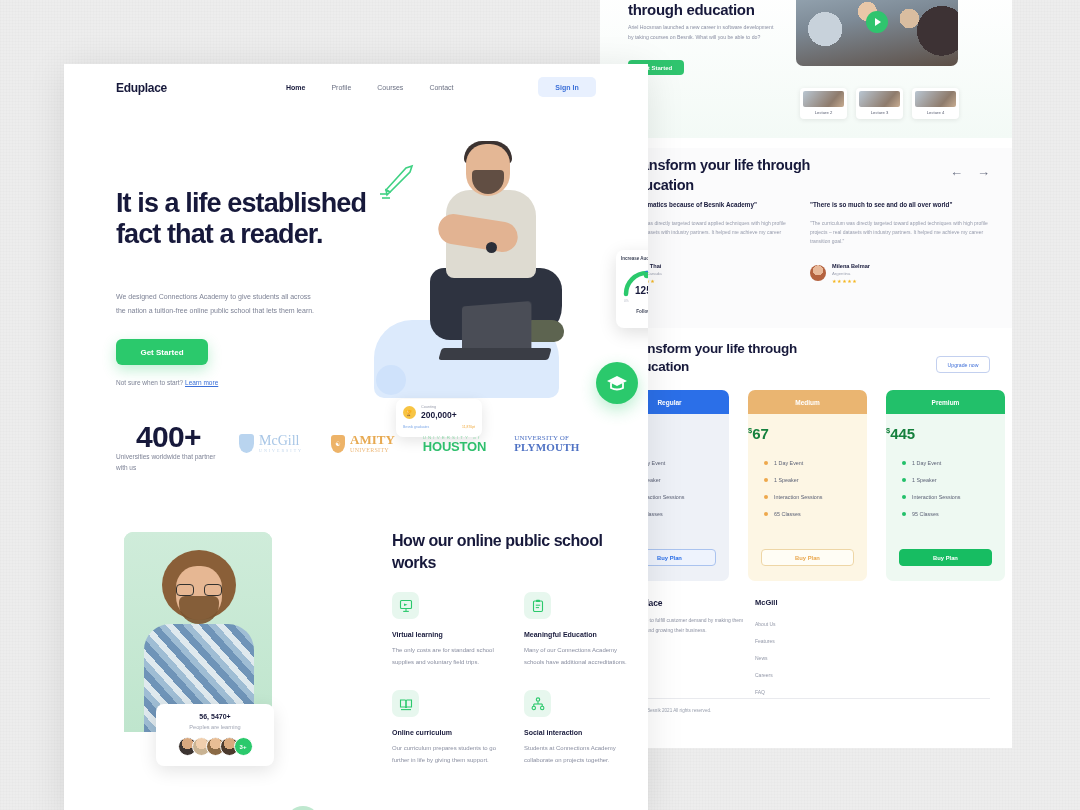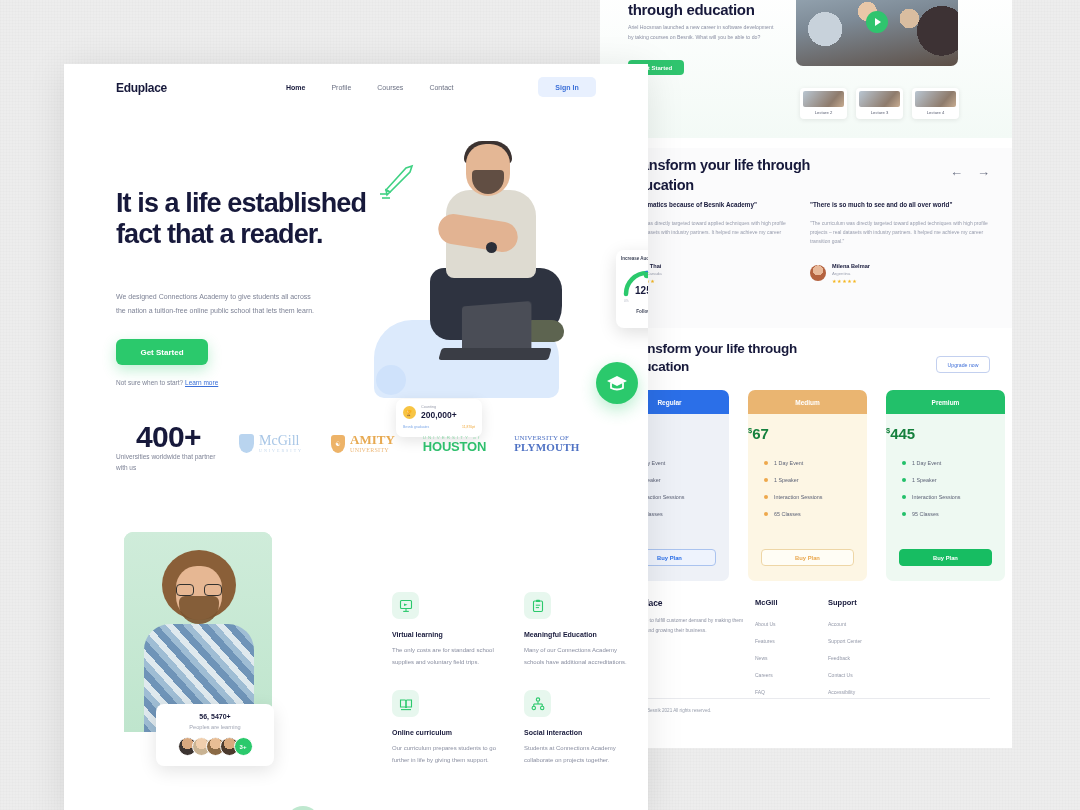--- a/index.html
+++ b/index.html
@@ -425,28 +425,20 @@
 
       <div class="bp-fcol" style="left:155px">
         <h4>McGill</h4>
         <a href="#">About Us</a>
         <a href="#">Features</a>
         <a href="#">News</a>
         <a href="#">Careers</a>
         <a href="#">FAQ</a>
       </div>
 
-      <div class="bp-fcol" style="left:228px">
-        <h4>Support</h4>
-        <a href="#">Account</a>
-        <a href="#">Support Center</a>
-        <a href="#">Feedback</a>
-        <a href="#">Contact Us</a>
-        <a href="#">Accessibility</a>
-      </div>
 
 
       <div class="bp-hr"></div>
       <div class="bp-copy">Copyright Besnik 2021 All rights reserved.</div>
     </footer>
   </div>
 
   <div id="frontPanel">
 
     <nav class="nav">
@@ -561,20 +553,21 @@
         <div class="lg lg-ply">
           <div>
             <u>UNIVERSITY OF</u>
             <b>PLYMOUTH</b>
           </div>
         </div>
       </div>
     </section>
 
     <section class="works">
+      <h2 class="works-h1">How our online public school works</h2>
 
       <div class="feats">
         <div class="feat">
           <div class="feat-ic">
             <svg width="14" height="14" viewBox="0 0 14 14">
                 <rect x="1.5" y="1.5" width="11" height="8" rx="1" fill="none" stroke="#2bc96c" stroke-width="1.1"></rect>
                 <path d="M5 4.5 L8.5 5.8 L5 7.1 Z" fill="#2bc96c"></path>
                 <line x1="7" y1="9.5" x2="7" y2="12" stroke="#2bc96c" stroke-width="1.1"></line>
                 <line x1="4.2" y1="12.4" x2="9.8" y2="12.4" stroke="#2bc96c" stroke-width="1.1"></line>
               </svg>

